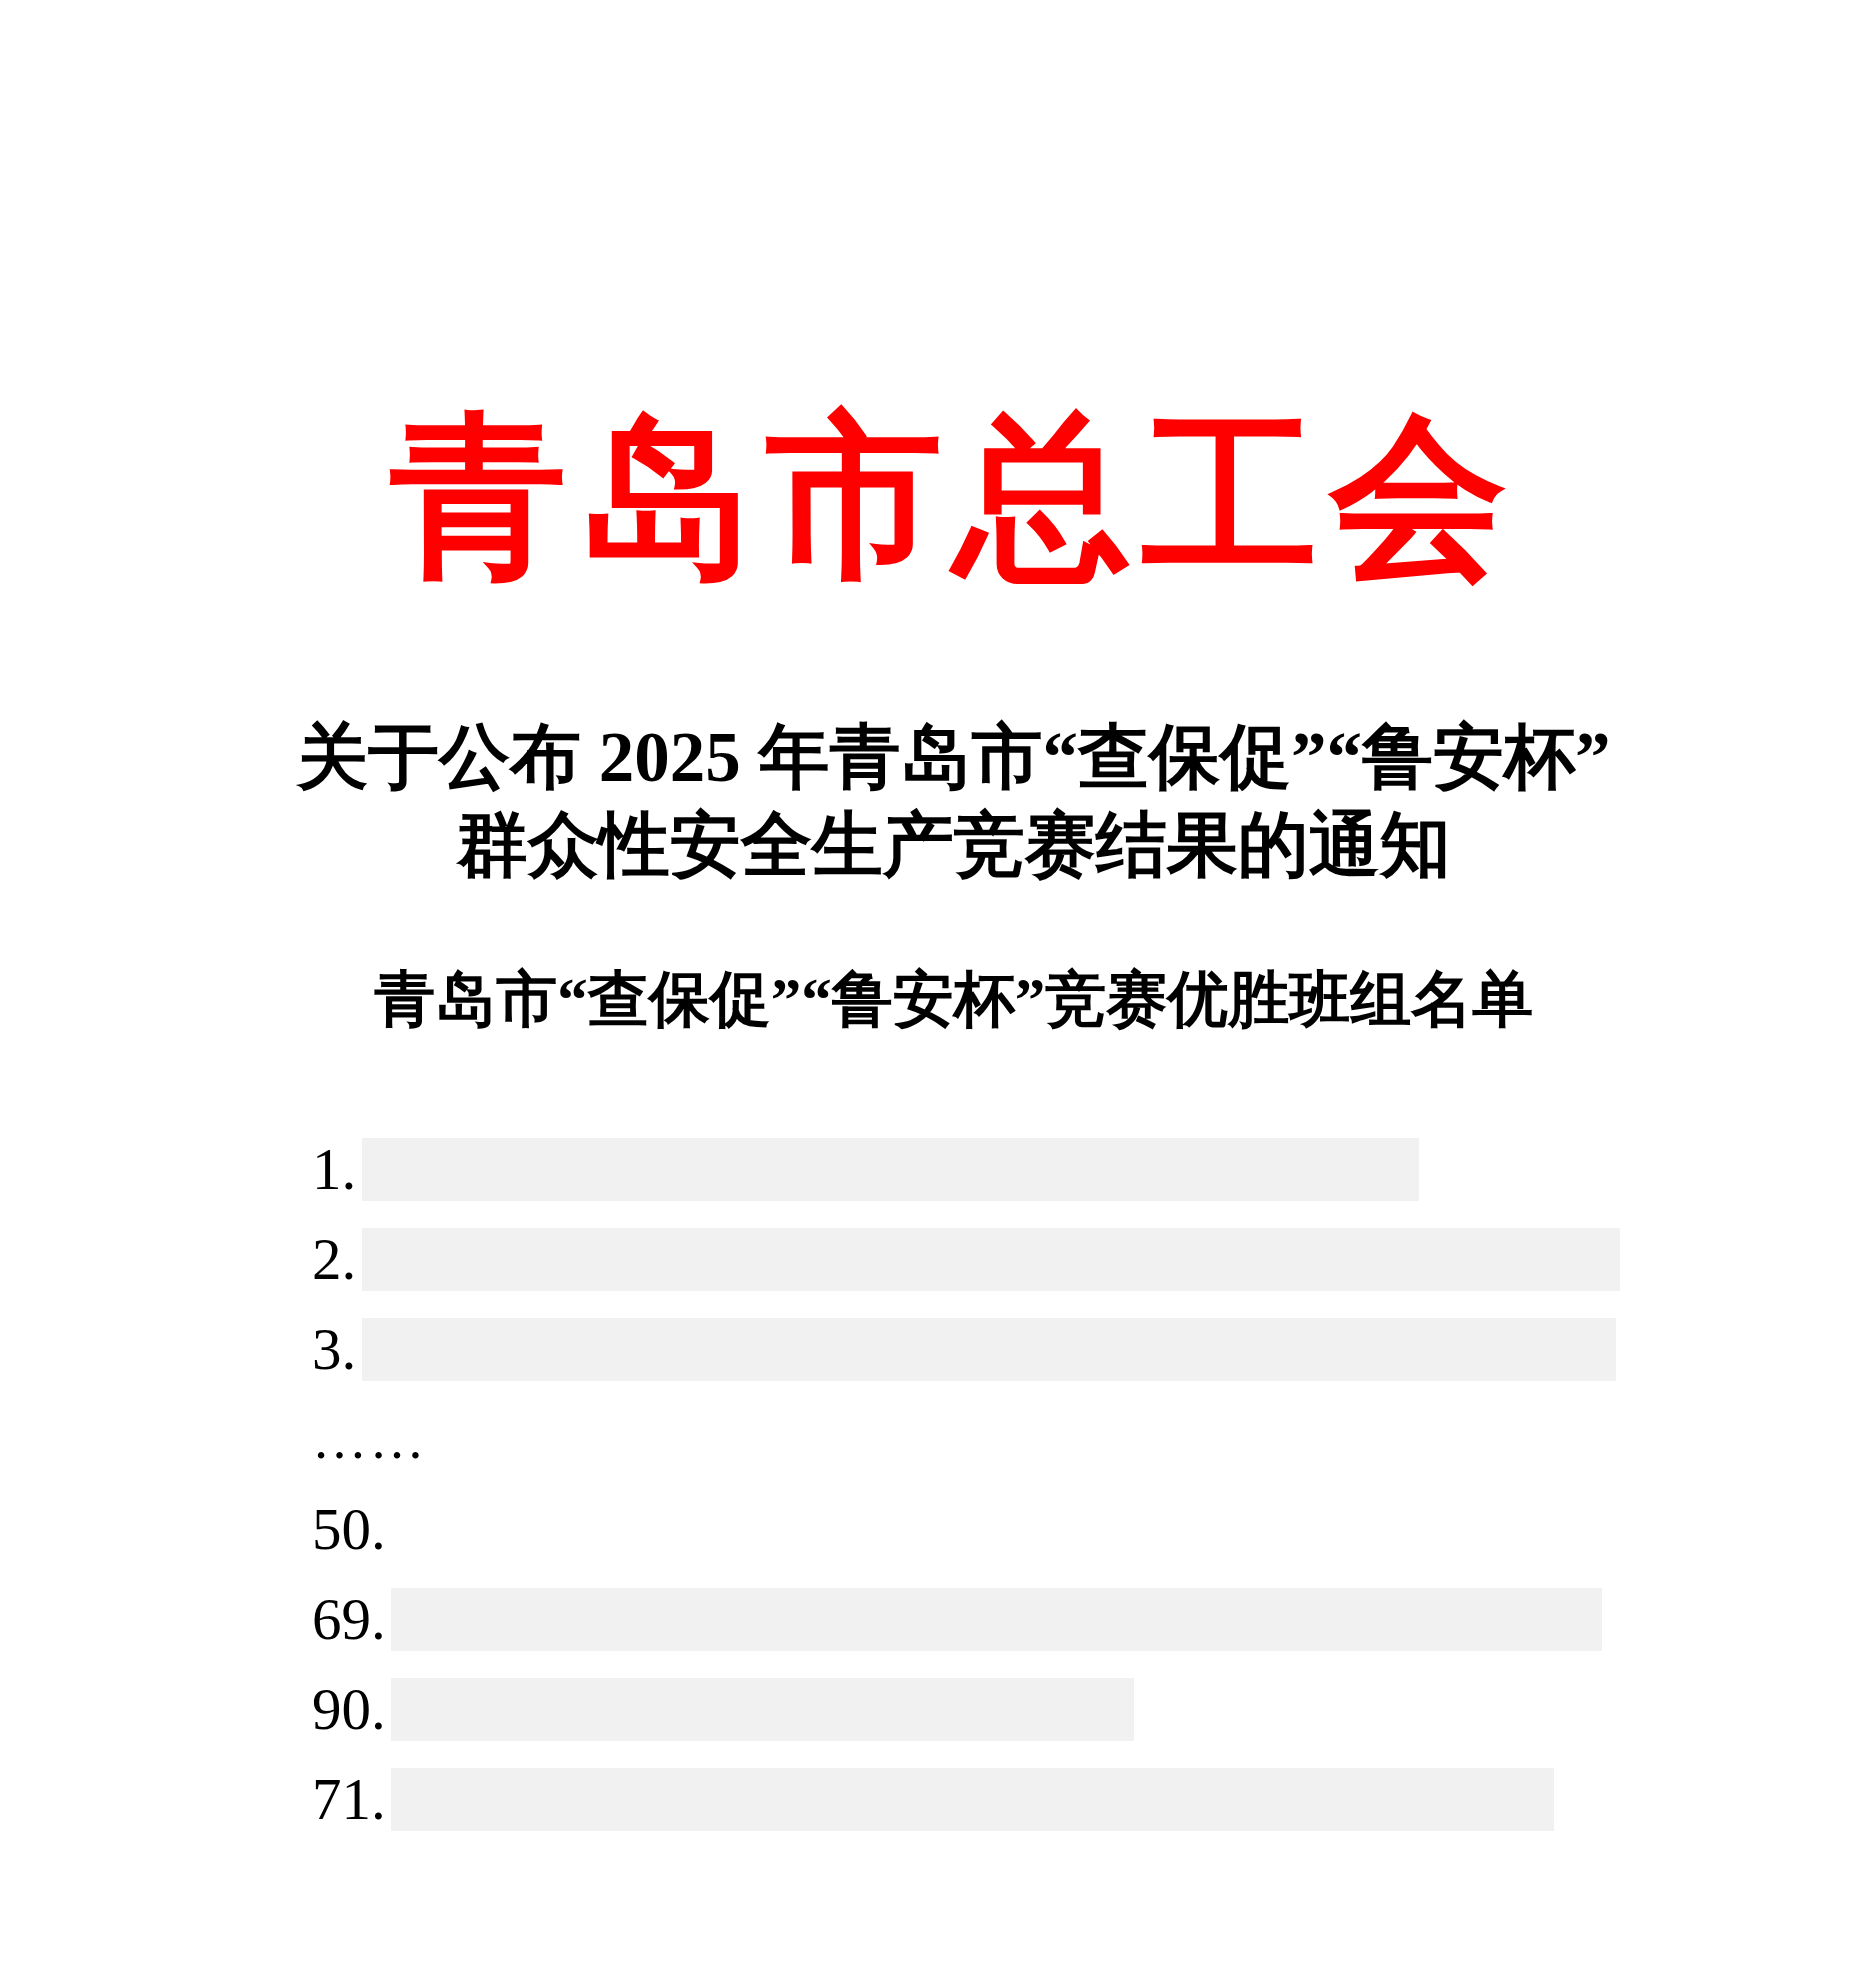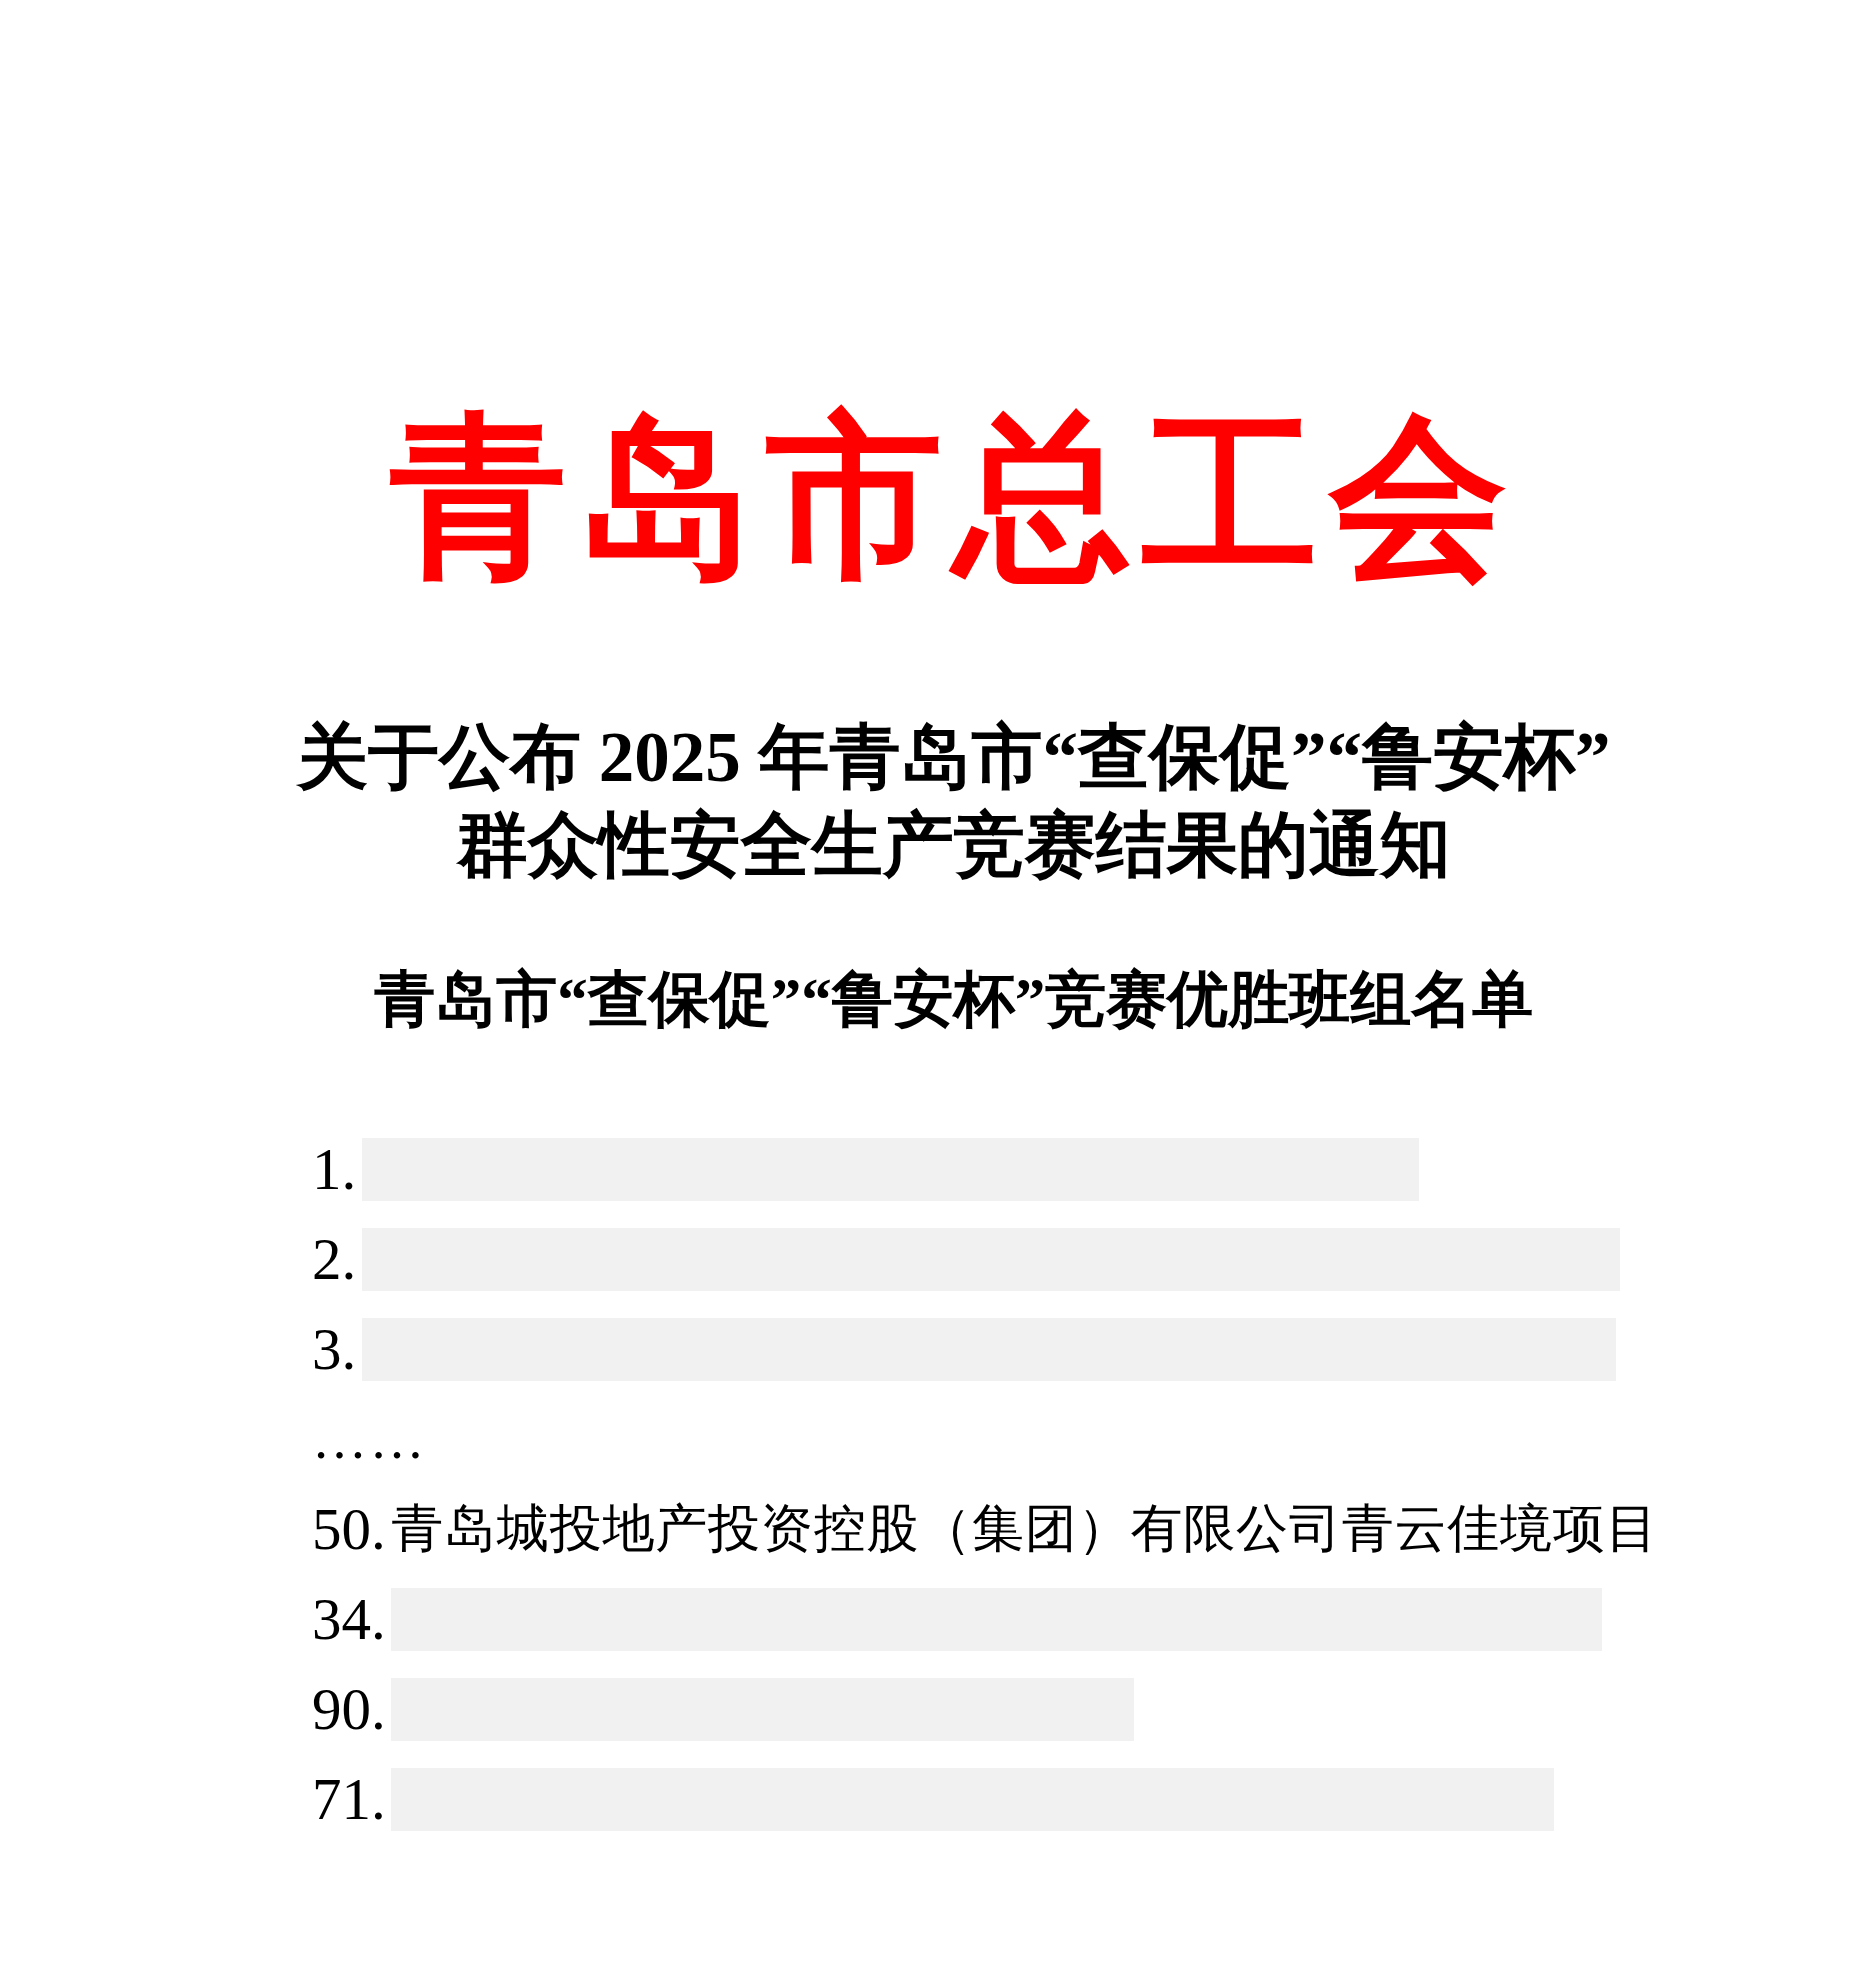--- a/index.html
+++ b/index.html
@@ -109,27 +109,26 @@
 
     <li class="row">
       <span class="num">3.</span>
       <span class="redaction-bar" style="width: 1254px; background-color: rgb(241, 241, 241);"></span>
     </li>
 
     <li class="row row-ellipsis">……</li>
 
     <li class="row">
       <span class="num">50.</span>
-      <span class="item-text">青岛城投地产投资控股（集团）有限公司青云佳境项目</span>
     </li>
 
 
 
     <li class="row">
-      <span class="num">34.</span>
+      <span class="num">69.</span>
       <span class="redaction-bar" style="width: 1211px; background-color: rgb(241, 241, 241);"></span>
     </li>
 
     <li class="row">
       <span class="num">90.</span>
       <span class="redaction-bar" style="width: 743px; background-color: rgb(241, 241, 241);"></span>
     </li>
 
     <li class="row">
       <span class="num">71.</span>

